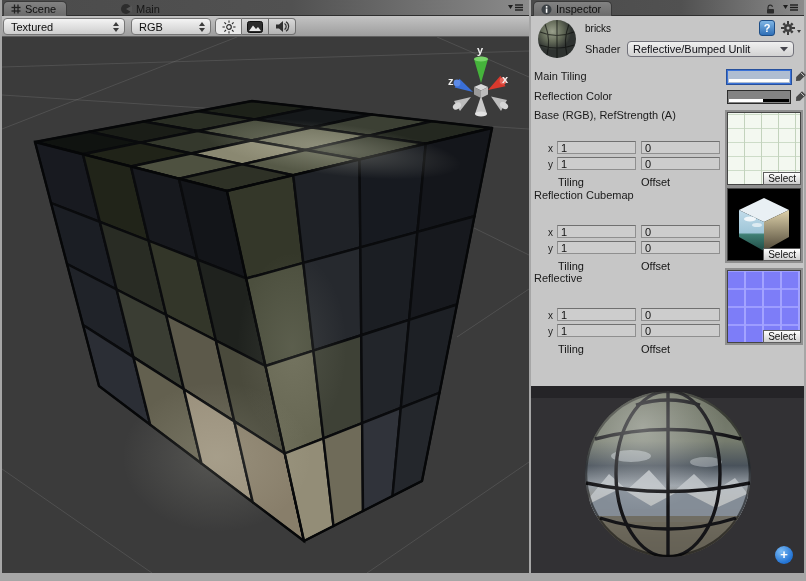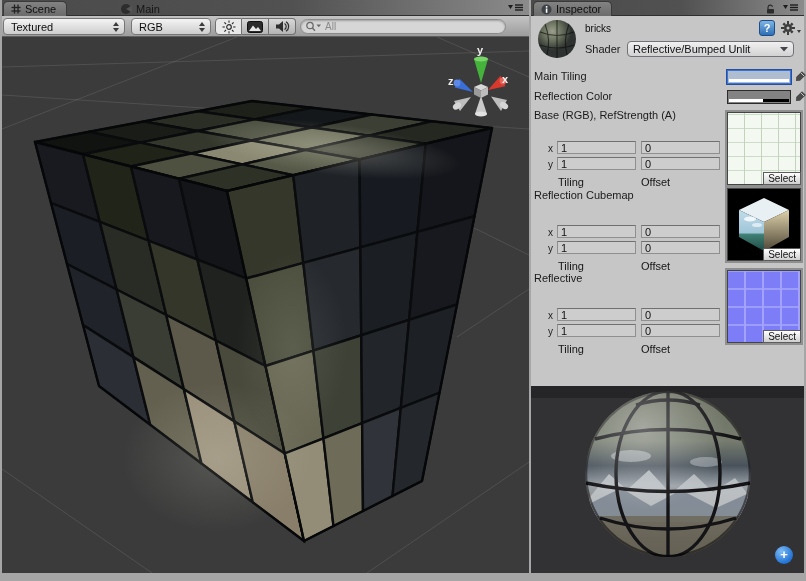--- a/index.html
+++ b/index.html
@@ -154,28 +154,20 @@
         <svg width="16" height="12">
           <rect x="0.5" y="0.5" width="15" height="11" rx="2" fill="#2c2c2c" stroke="#111"></rect>
           <polygon points="2,10 6,4.5 9,8 11,6 14,10" fill="#e9e9e9"></polygon>
         </svg>
       </div>
       <div class="tb-btn" style="left:267px; border-left:none; border-radius:0 4px 4px 0;">
         <svg width="15" height="13">
           <polygon points="1,4.5 4,4.5 8,1 8,12 4,8.5 1,8.5" fill="#2e2e2e"></polygon>
           <path d="M9.5,3.5 a3.5,3.5 0 0 1 0,6" fill="none" stroke="#2e2e2e" stroke-width="1.2"></path>
           <path d="M11,1.8 a5.5,5.5 0 0 1 0,9.4" fill="none" stroke="#2e2e2e" stroke-width="1.2"></path>
-        </svg>
-      </div>
-      <div class="search">
-        <input type="text" placeholder="All" style="">
-        <svg width="17" height="13">
-          <circle cx="5" cy="5.5" r="3.2" fill="none" stroke="#6a6a6a" stroke-width="1.3"></circle>
-          <line x1="7.4" y1="8" x2="10" y2="10.8" stroke="#6a6a6a" stroke-width="1.3"></line>
-          <polygon points="11.5,4.5 16,4.5 13.7,7.3" fill="#6a6a6a"></polygon>
         </svg>
       </div>
     </div>
 
     <svg id="scene-viewport" viewBox="0 0 527 536">
         <rect x="0" y="0" width="527" height="536" fill="#3b3b3b"></rect>
         <line x1="0" y1="30" x2="527" y2="14" stroke="rgba(230,230,230,0.12)" stroke-width="1"></line>
         <line x1="0" y1="92" x2="235" y2="0" stroke="rgba(230,230,230,0.12)" stroke-width="1"></line>
         <line x1="0" y1="58" x2="527" y2="92" stroke="rgba(230,230,230,0.12)" stroke-width="1"></line>
         <line x1="435" y1="0" x2="527" y2="40" stroke="rgba(230,230,230,0.12)" stroke-width="1"></line>

